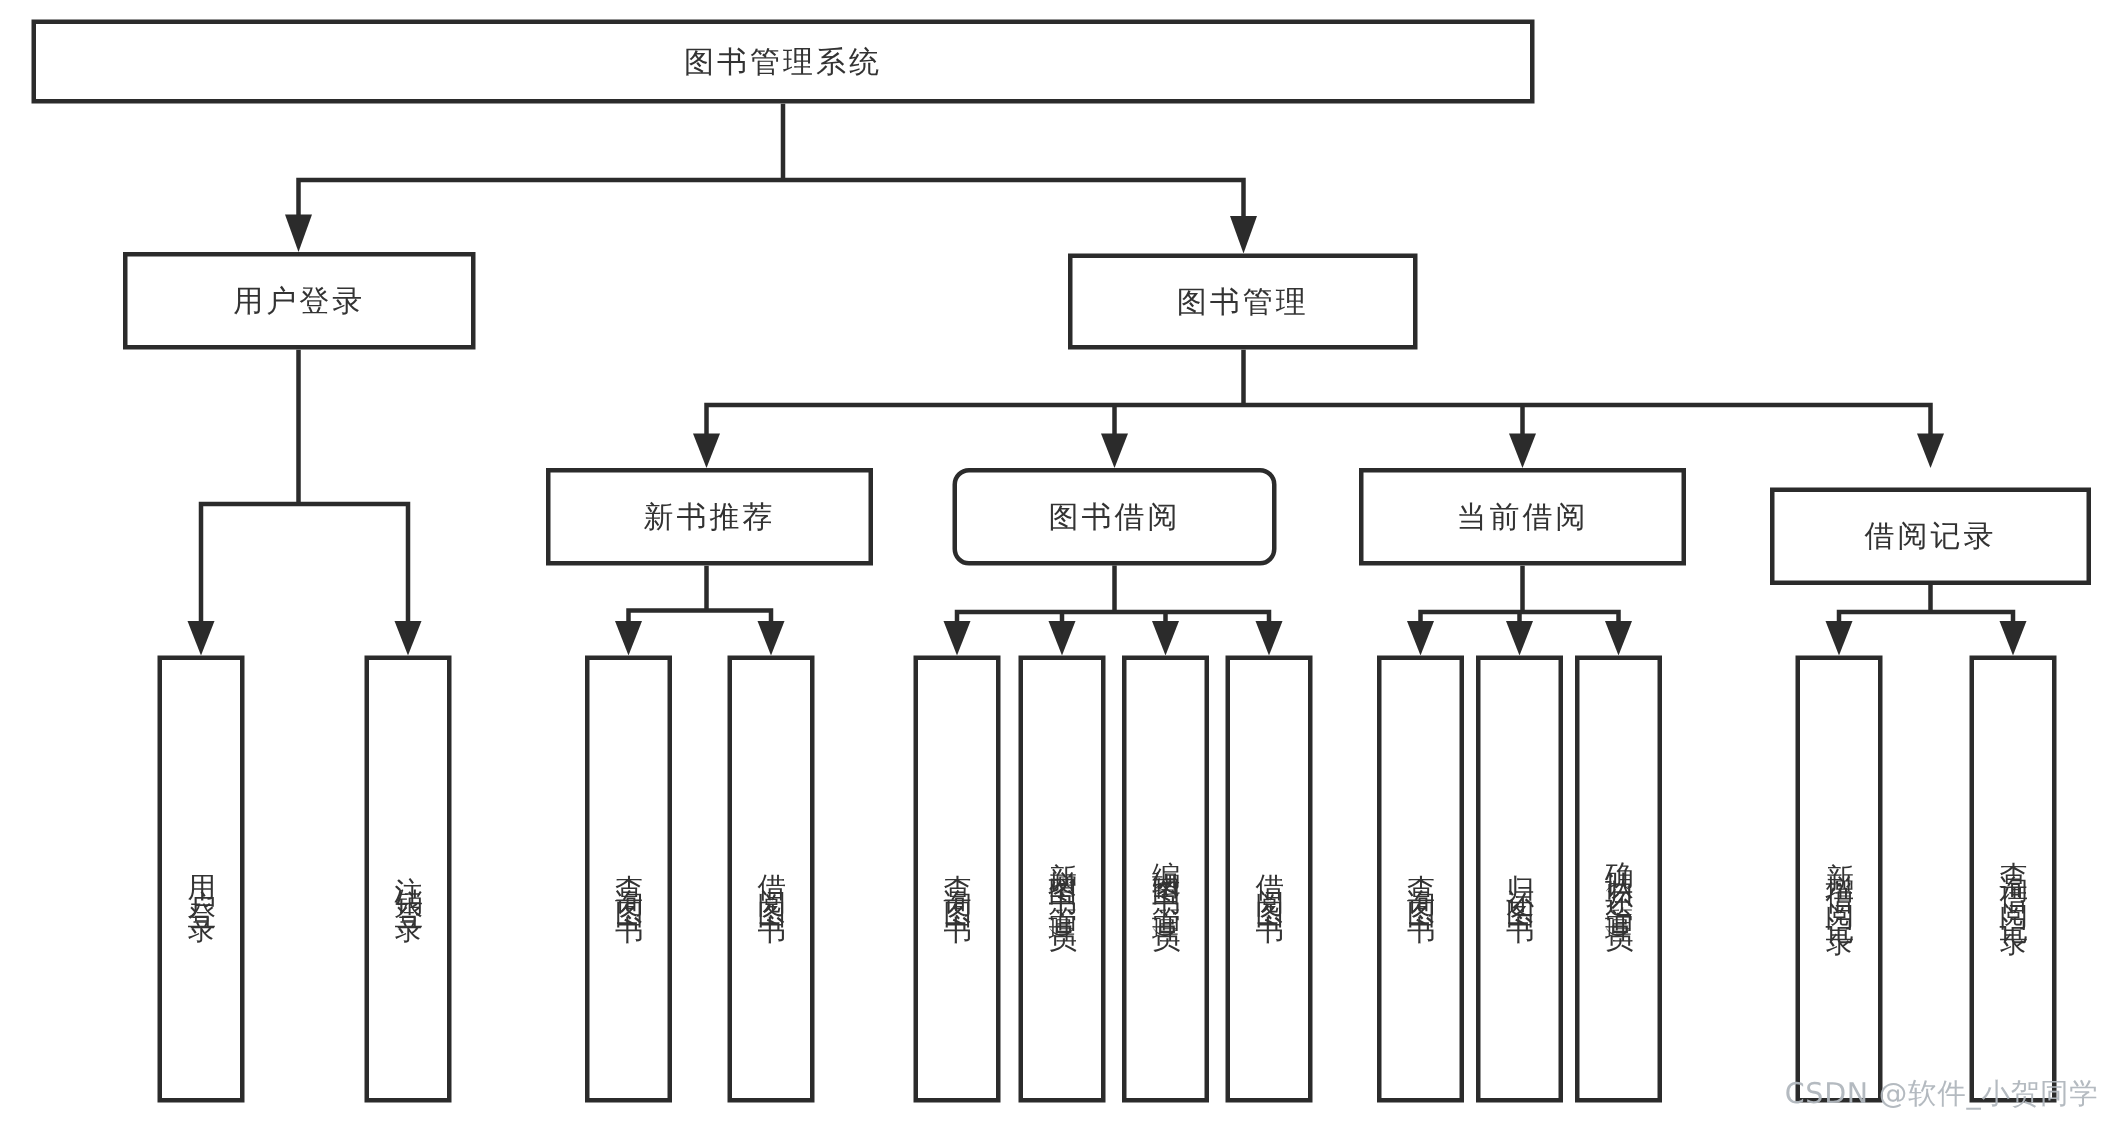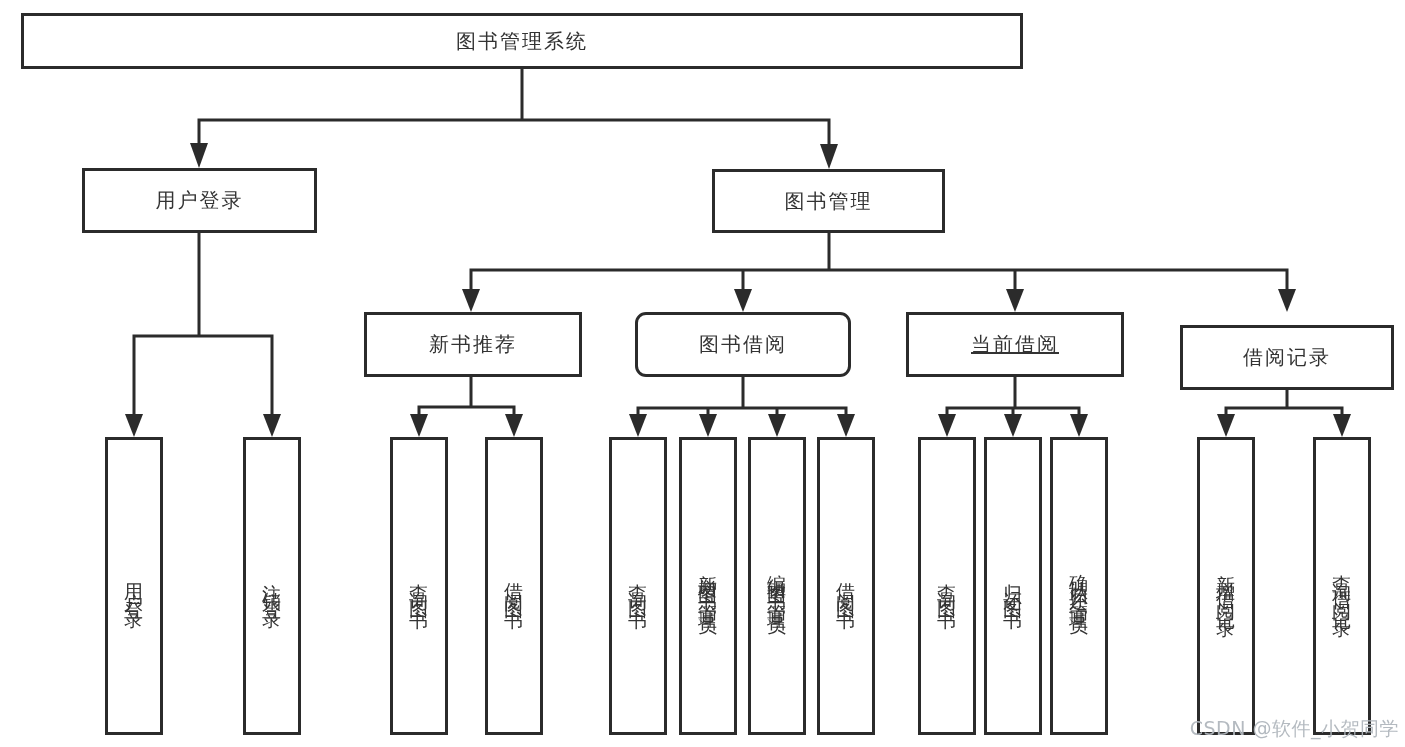--- a/index.html
+++ b/index.html
@@ -122,21 +122,21 @@
   <div class="box" style="left:712px; top:169px; width:233px; height:64px;">
     <span class="lbl">图书管理</span>
   </div>
 
   <div class="box" style="left:364px; top:312px; width:218px; height:65px;">
     <span class="lbl">新书推荐</span>
   </div>
   <div class="box" style="left:635px; top:312px; width:216px; height:65px;border-radius:11px;">
     <span class="lbl">图书借阅</span>
   </div>
-  <div class="box" style="left:906px; top:312px; width:218px; height:65px;text-decoration:underline;">
+  <div class="box" style="left:906px; top:312px; width:218px; height:65px;">
     <span class="lbl">当前借阅</span>
   </div>
   <div class="box" style="left:1180px; top:325px; width:214px; height:65px;">
     <span class="lbl">借阅记录</span>
   </div>
 
   <div class="box vbox" style="left:105px; top:437px; width:58px; height:298px;">
     <span class="lbl">用户登录</span>
   </div>
   <div class="box vbox" style="left:243px; top:437px; width:58px; height:298px;">

